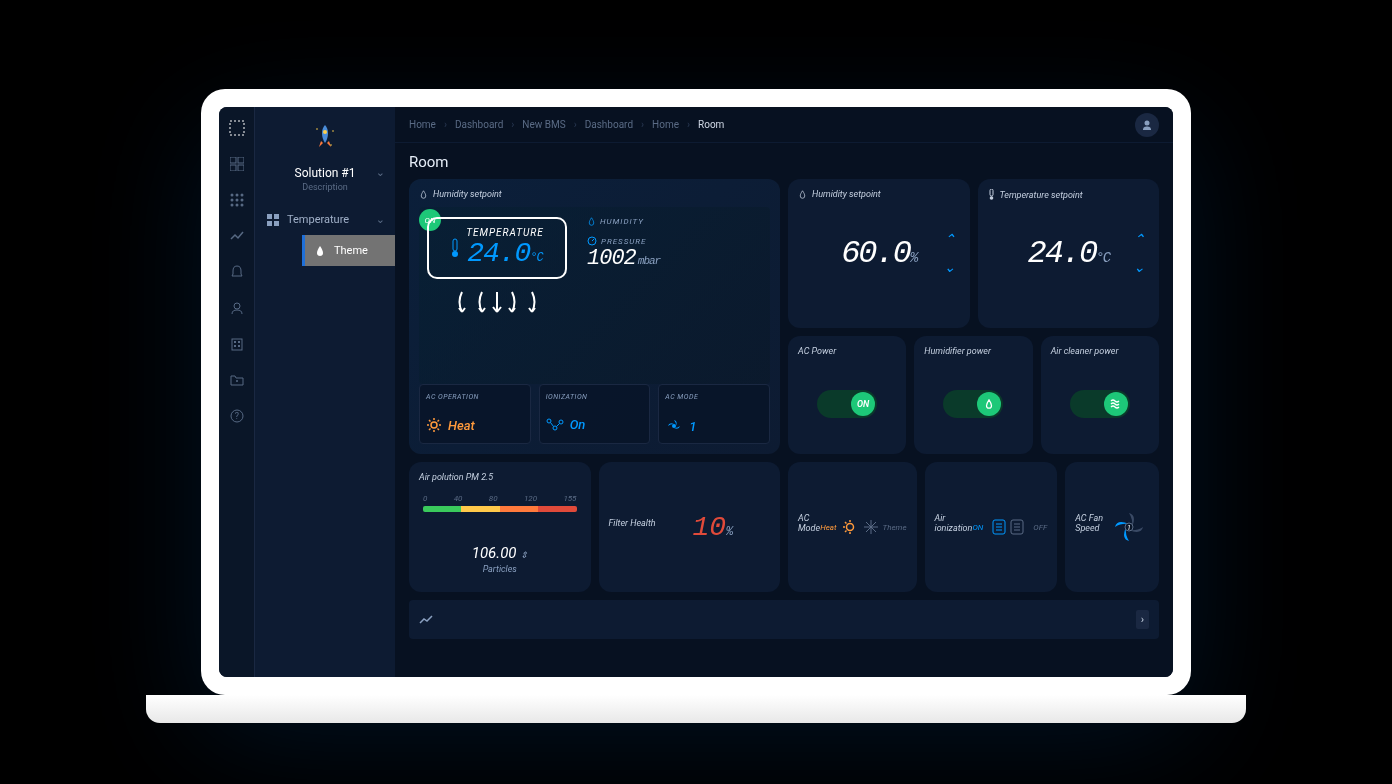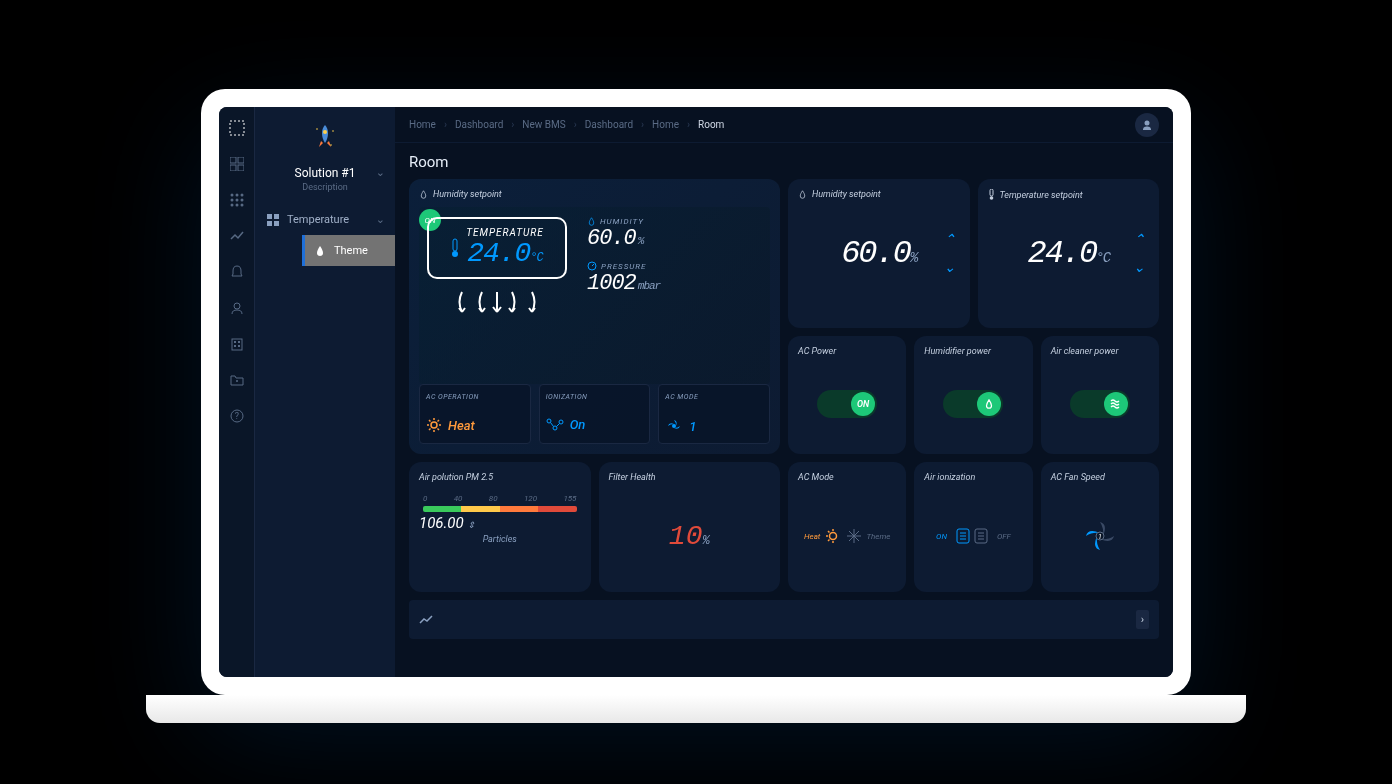--- a/index.html
+++ b/index.html
@@ -306,30 +306,30 @@
   color: #5a6b85;
   margin: 12px 4px 3px;
 }
 .pm-bar {
   height: 6px;
   background: linear-gradient(to right, #3aca5c 0%, #3aca5c 25%, #ffc94a 25%, #ffc94a 50%, #ff7a3c 50%, #ff7a3c 75%, #e04a3a 75%, #e04a3a 100%);
   border-radius: 2px;
   margin: 0 4px;
 }
 .pm-value {
-  text-align: left;
-  margin-top: 2px;
+  text-align: center;
+  margin-top: 32px;
   font-size: 15px;
   color: #fff;
 }
 .pm-unit { font-size: 9px; color: #8aa0c0; margin-top: 2px; text-align: center; }
 .small-card {
   min-height: 130px;
   display: flex;
-  flex-direction: column;
+  flex-direction: row;
 }
 .small-body {
   flex: 1;
   display: flex;
   align-items: center;
   justify-content: center;
   gap: 8px;
 }
 .filter-value {
   font-family: 'Courier New', monospace;
@@ -535,21 +535,20 @@
           <div class="hero-side">
             <div class="side-metric">
               <div class="side-label">
                     <span class="ico">
                       <svg width="9" height="9" viewBox="0 0 12 12">
                         <path d="M6 1 C8 4 9 6 9 8 A3 3 0 0 1 3 8 C3 6 4 4 6 1 Z" fill="none" stroke="#0099ff"></path>
                       </svg>
                     </span>
                     <span>HUMIDITY</span>
                   </div>
-              <div class="side-value"><span>60.0</span><span class="unit">%</span></div>
             </div>
             <div class="side-metric">
               <div class="side-label">
                     <span class="ico">
                       <svg width="10" height="10" viewBox="0 0 10 10">
                         <circle cx="5" cy="5" r="4" fill="none" stroke="#0099ff"></circle>
                         <line x1="5" y1="5" x2="7" y2="3" stroke="#0099ff"></line>
                       </svg>
                     </span>
                     <span>PRESSURE</span>

